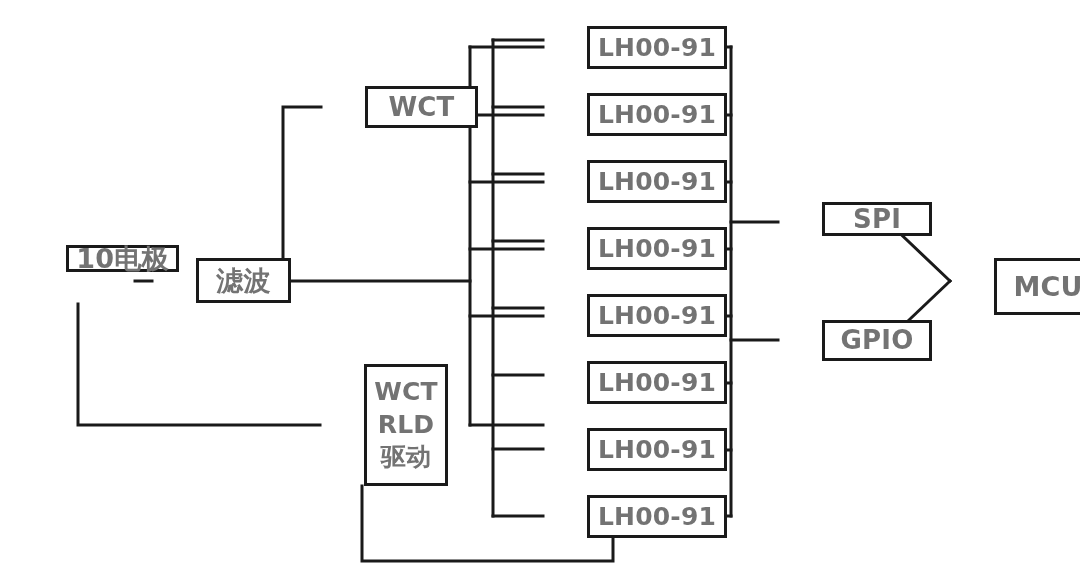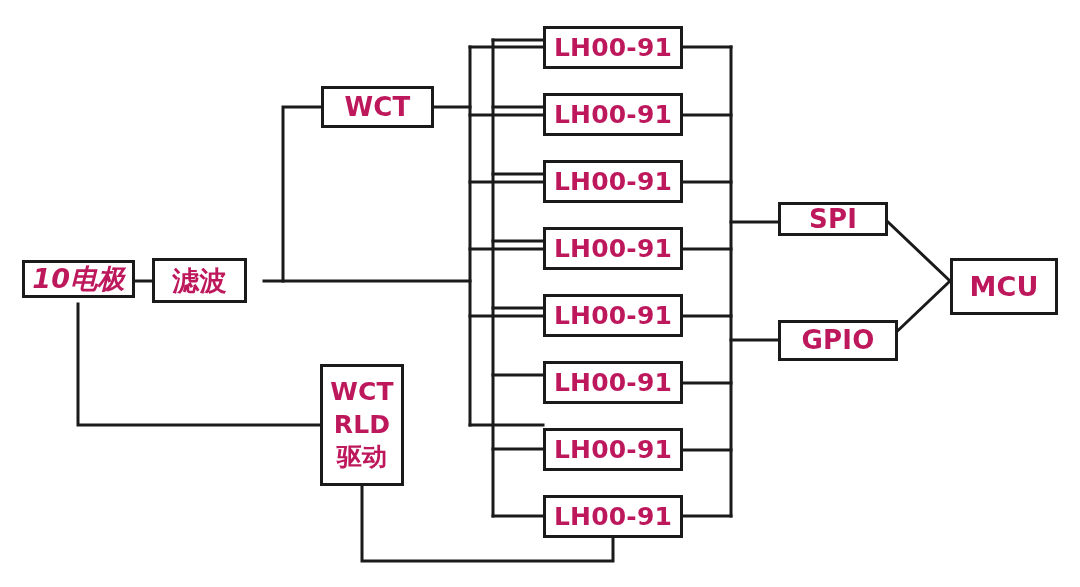--- a/index.html
+++ b/index.html
@@ -28,25 +28,26 @@
   }
   .node {
     position: absolute;
     box-sizing: border-box;
     background: #ffffff;
     border: 3px solid #1a1a1a;
     display: flex;
     align-items: center;
     justify-content: center;
     text-align: center;
-    color: #be185d;
+    color: #737373;
     font-weight: bold;
     letter-spacing: 0.2px;
     line-height: 1.18;
     z-index: 5;
+    margin-left: 44px;
   }
   .node-label {
     display: block;
     white-space: pre-line;
   }
   .lh-node { font-size: 25px; }
   .cn-node { font-size: 27px; }
   .io-node { font-size: 26px; }
   .mcu-node { font-size: 27px; }
   .wct-node { font-size: 26px; }
@@ -89,21 +90,21 @@
       <polyline points="731,47 731,516" fill="none" stroke="#1a1a1a" stroke-width="3" stroke-linecap="square" stroke-linejoin="miter"></polyline>
       <polyline points="731,222 778,222" fill="none" stroke="#1a1a1a" stroke-width="3" stroke-linecap="square" stroke-linejoin="miter"></polyline>
       <polyline points="731,340 778,340" fill="none" stroke="#1a1a1a" stroke-width="3" stroke-linecap="square" stroke-linejoin="miter"></polyline>
       <polyline points="888,222 950,281" fill="none" stroke="#1a1a1a" stroke-width="3" stroke-linecap="square" stroke-linejoin="miter"></polyline>
       <polyline points="888,340 950,281" fill="none" stroke="#1a1a1a" stroke-width="3" stroke-linecap="square" stroke-linejoin="miter"></polyline>
       <polyline points="78,304 78,425 320,425" fill="none" stroke="#1a1a1a" stroke-width="3" stroke-linecap="square" stroke-linejoin="miter"></polyline>
       <polyline points="362,486 362,561 613,561 613,538" fill="none" stroke="#1a1a1a" stroke-width="3" stroke-linecap="square" stroke-linejoin="miter"></polyline>
     </svg>
 
   <div id="nodes-layer">
-      <div class="node cn-node" style="left: 22px; top: 260px; width: 113px; height: 38px; font-style: italic;">
+      <div class="node cn-node" style="left: 22px; top: 245px; width: 113px; height: 27px;">
         <span class="node-label">10电极</span>
       </div>
       <div class="node cn-node" style="left: 152px; top: 258px; width: 95px; height: 45px;">
         <span class="node-label">滤波</span>
       </div>
       <div class="node wct-node" style="left: 321px; top: 86px; width: 113px; height: 42px;">
         <span class="node-label">WCT</span>
       </div>
       <div class="node rld-node" style="left: 320px; top: 364px; width: 84px; height: 122px;">
         <span class="node-label">WCT
@@ -130,21 +131,21 @@
       </div>
       <div class="node lh-node" style="left: 543px; top: 428px; width: 140px; height: 43px;">
         <span class="node-label">LH00-91</span>
       </div>
       <div class="node lh-node" style="left: 543px; top: 495px; width: 140px; height: 43px;">
         <span class="node-label">LH00-91</span>
       </div>
       <div class="node io-node" style="left: 778px; top: 202px; width: 110px; height: 34px;">
         <span class="node-label">SPI</span>
       </div>
-      <div class="node io-node" style="left: 778px; top: 320px; width: 120px; height: 41px;">
+      <div class="node io-node" style="left: 778px; top: 320px; width: 110px; height: 41px;">
         <span class="node-label">GPIO</span>
       </div>
       <div class="node mcu-node" style="left: 950px; top: 258px; width: 108px; height: 57px;">
         <span class="node-label">MCU</span>
       </div>
     </div>
 
 </div>
 
 </body></html>

